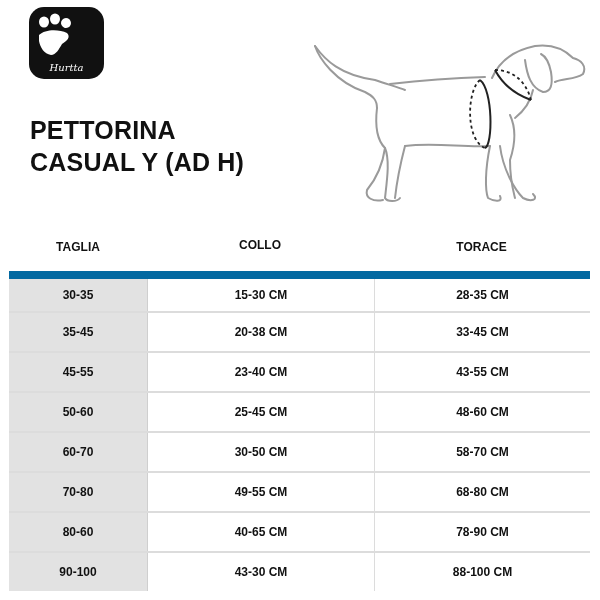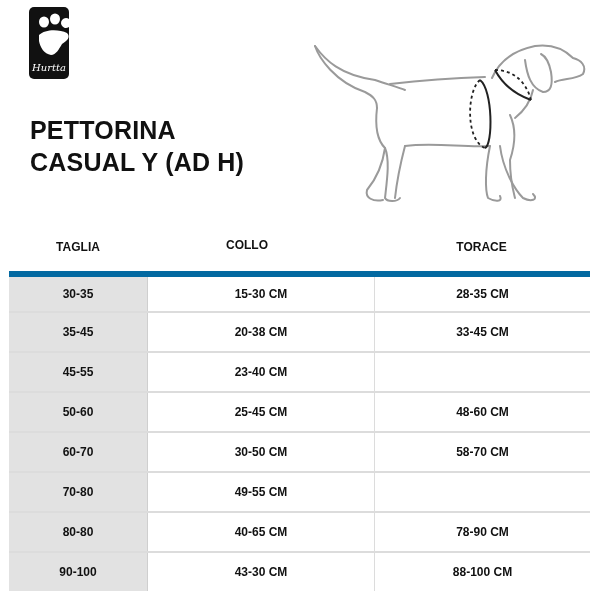--- a/index.html
+++ b/index.html
@@ -1,30 +1,30 @@
 <!DOCTYPE html>
 <html><head>
 <meta charset="utf-8">
 <style>
   html, body { margin: 0; padding: 0; background: #ffffff; }
   body { width: 600px; height: 600px; position: relative; overflow: hidden;
          font-family: "Liberation Sans", sans-serif; color: #111; }
-  .logo { position: absolute; left: 29px; top: 7px; width: 40px; height: 72px;
-          background: #111; border-radius: 5px; text-decoration: underline; }
+  .logo { position: absolute; left: 29px; top: 7px; width: 75px; height: 72px;
+          background: #111; border-radius: 15px; text-decoration: underline; }
   .logo .brand { position: absolute; bottom: 6px; left: 0; width: 100%; text-align: center;
                  color: #fff; font-family: "DejaVu Serif", serif; font-style: italic;
                  font-size: 10px; }
   .title { position: absolute; left: 30px; top: 114px; font-weight: bold; font-size: 25px;
            line-height: 32px; letter-spacing: 0.2px; color: #111; }
   .title div { white-space: nowrap; }
   .dog { position: absolute; left: 305px; top: 30px; width: 290px; height: 190px; }
   .hdr { position: absolute; top: 238px; font-weight: bold; font-size: 12px; text-align: center; }
   .table { position: absolute; left: 9px; top: 271px; width: 581px; }
   .row { display: flex; height: 40px; border-top: 2px solid #dcdcdc; box-sizing: border-box; }
-  .row:first-child { border-top: 6px solid #0369a1; }
+  .row:first-child { border-top: 8px solid #0369a1; }
   .cell { display: flex; align-items: center; justify-content: center; font-weight: bold;
           font-size: 12px; }
   .c1 { width: 138px; background: #e2e2e2; border-right: 1px solid #cfcfcf; }
   .c2 { width: 226px; border-right: 1px solid #dcdcdc; }
   .c3 { flex: 1; }
 </style>
 </head>
 <body>
 
 <div class="logo">
@@ -62,54 +62,56 @@
     <path d="M175 50 C 188 60, 188 115, 180 118"></path>
     <path d="M190 40 C 198 55, 212 65, 226 70"></path>
   </g>
   <g fill="none" stroke="#222" stroke-width="1.8" stroke-dasharray="3 3">
     <path d="M175 50 C 162 60, 160 110, 180 118"></path>
     <path d="M190 40 C 205 40, 220 48, 226 70"></path>
   </g>
 </svg>
 
 <div class="hdr" style="left:9px;width:138px;top:240px;">TAGLIA</div>
-<div class="hdr" style="left:134px;width:226px;top:238px;">COLLO</div>
+<div class="hdr" style="left:147px;width:226px;top:238px;">COLLO</div>
 <div class="hdr" style="left:373px;width:217px;top:240px;">TORACE</div>
 
 <div class="table">
   <div class="row">
     <div class="cell c1">30-35</div>
     <div class="cell c2">15-30 CM</div>
     <div class="cell c3">28-35 CM</div>
   </div>
   <div class="row">
     <div class="cell c1">35-45</div>
     <div class="cell c2">20-38 CM</div>
     <div class="cell c3">33-45 CM</div>
   </div>
   <div class="row">
     <div class="cell c1">45-55</div>
     <div class="cell c2">23-40 CM</div>
+    <div class="cell c3">43-55 CM</div>
   </div>
   <div class="row">
     <div class="cell c1">50-60</div>
     <div class="cell c2">25-45 CM</div>
     <div class="cell c3">48-60 CM</div>
   </div>
   <div class="row">
     <div class="cell c1">60-70</div>
     <div class="cell c2">30-50 CM</div>
     <div class="cell c3">58-70 CM</div>
   </div>
   <div class="row">
     <div class="cell c1">70-80</div>
     <div class="cell c2">49-55 CM</div>
+    <div class="cell c3">68-80 CM</div>
   </div>
   <div class="row">
-    <div class="cell c1">80-80</div>
+    <div class="cell c1">80-60</div>
     <div class="cell c2">40-65 CM</div>
     <div class="cell c3">78-90 CM</div>
   </div>
   <div class="row">
     <div class="cell c1">90-100</div>
     <div class="cell c2">43-30 CM</div>
     <div class="cell c3">88-100 CM</div>
   </div>
 </div>
 

